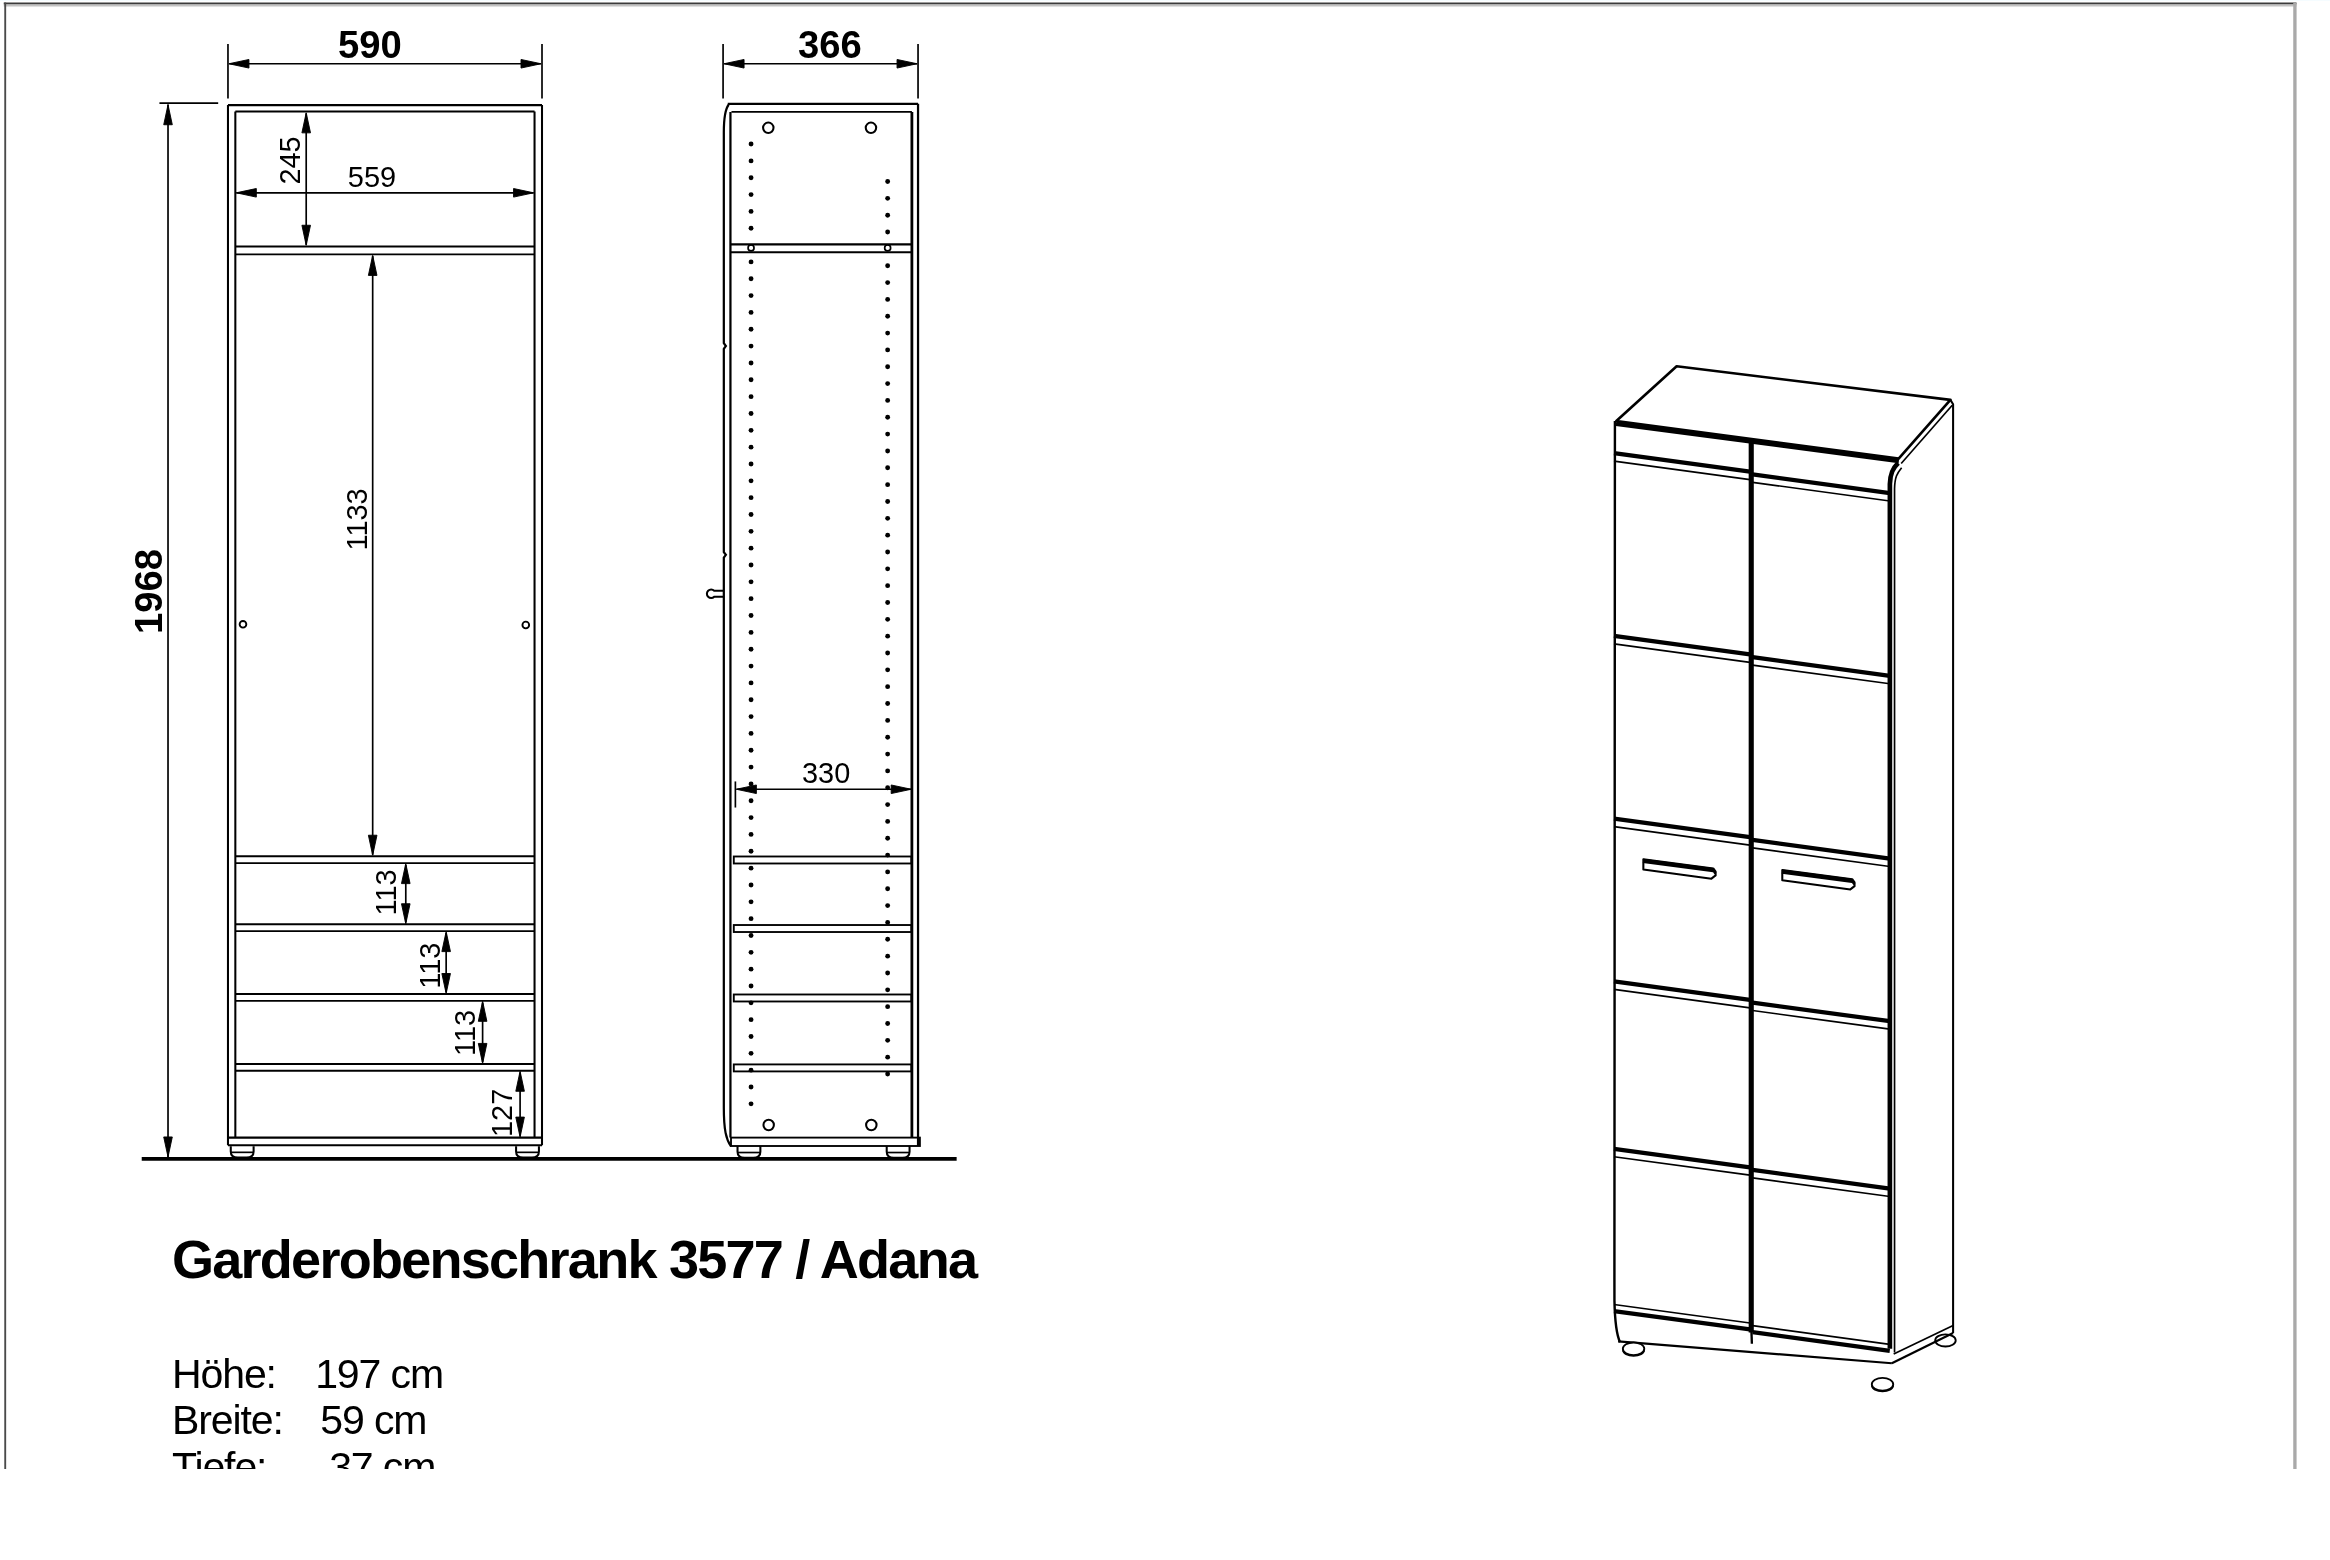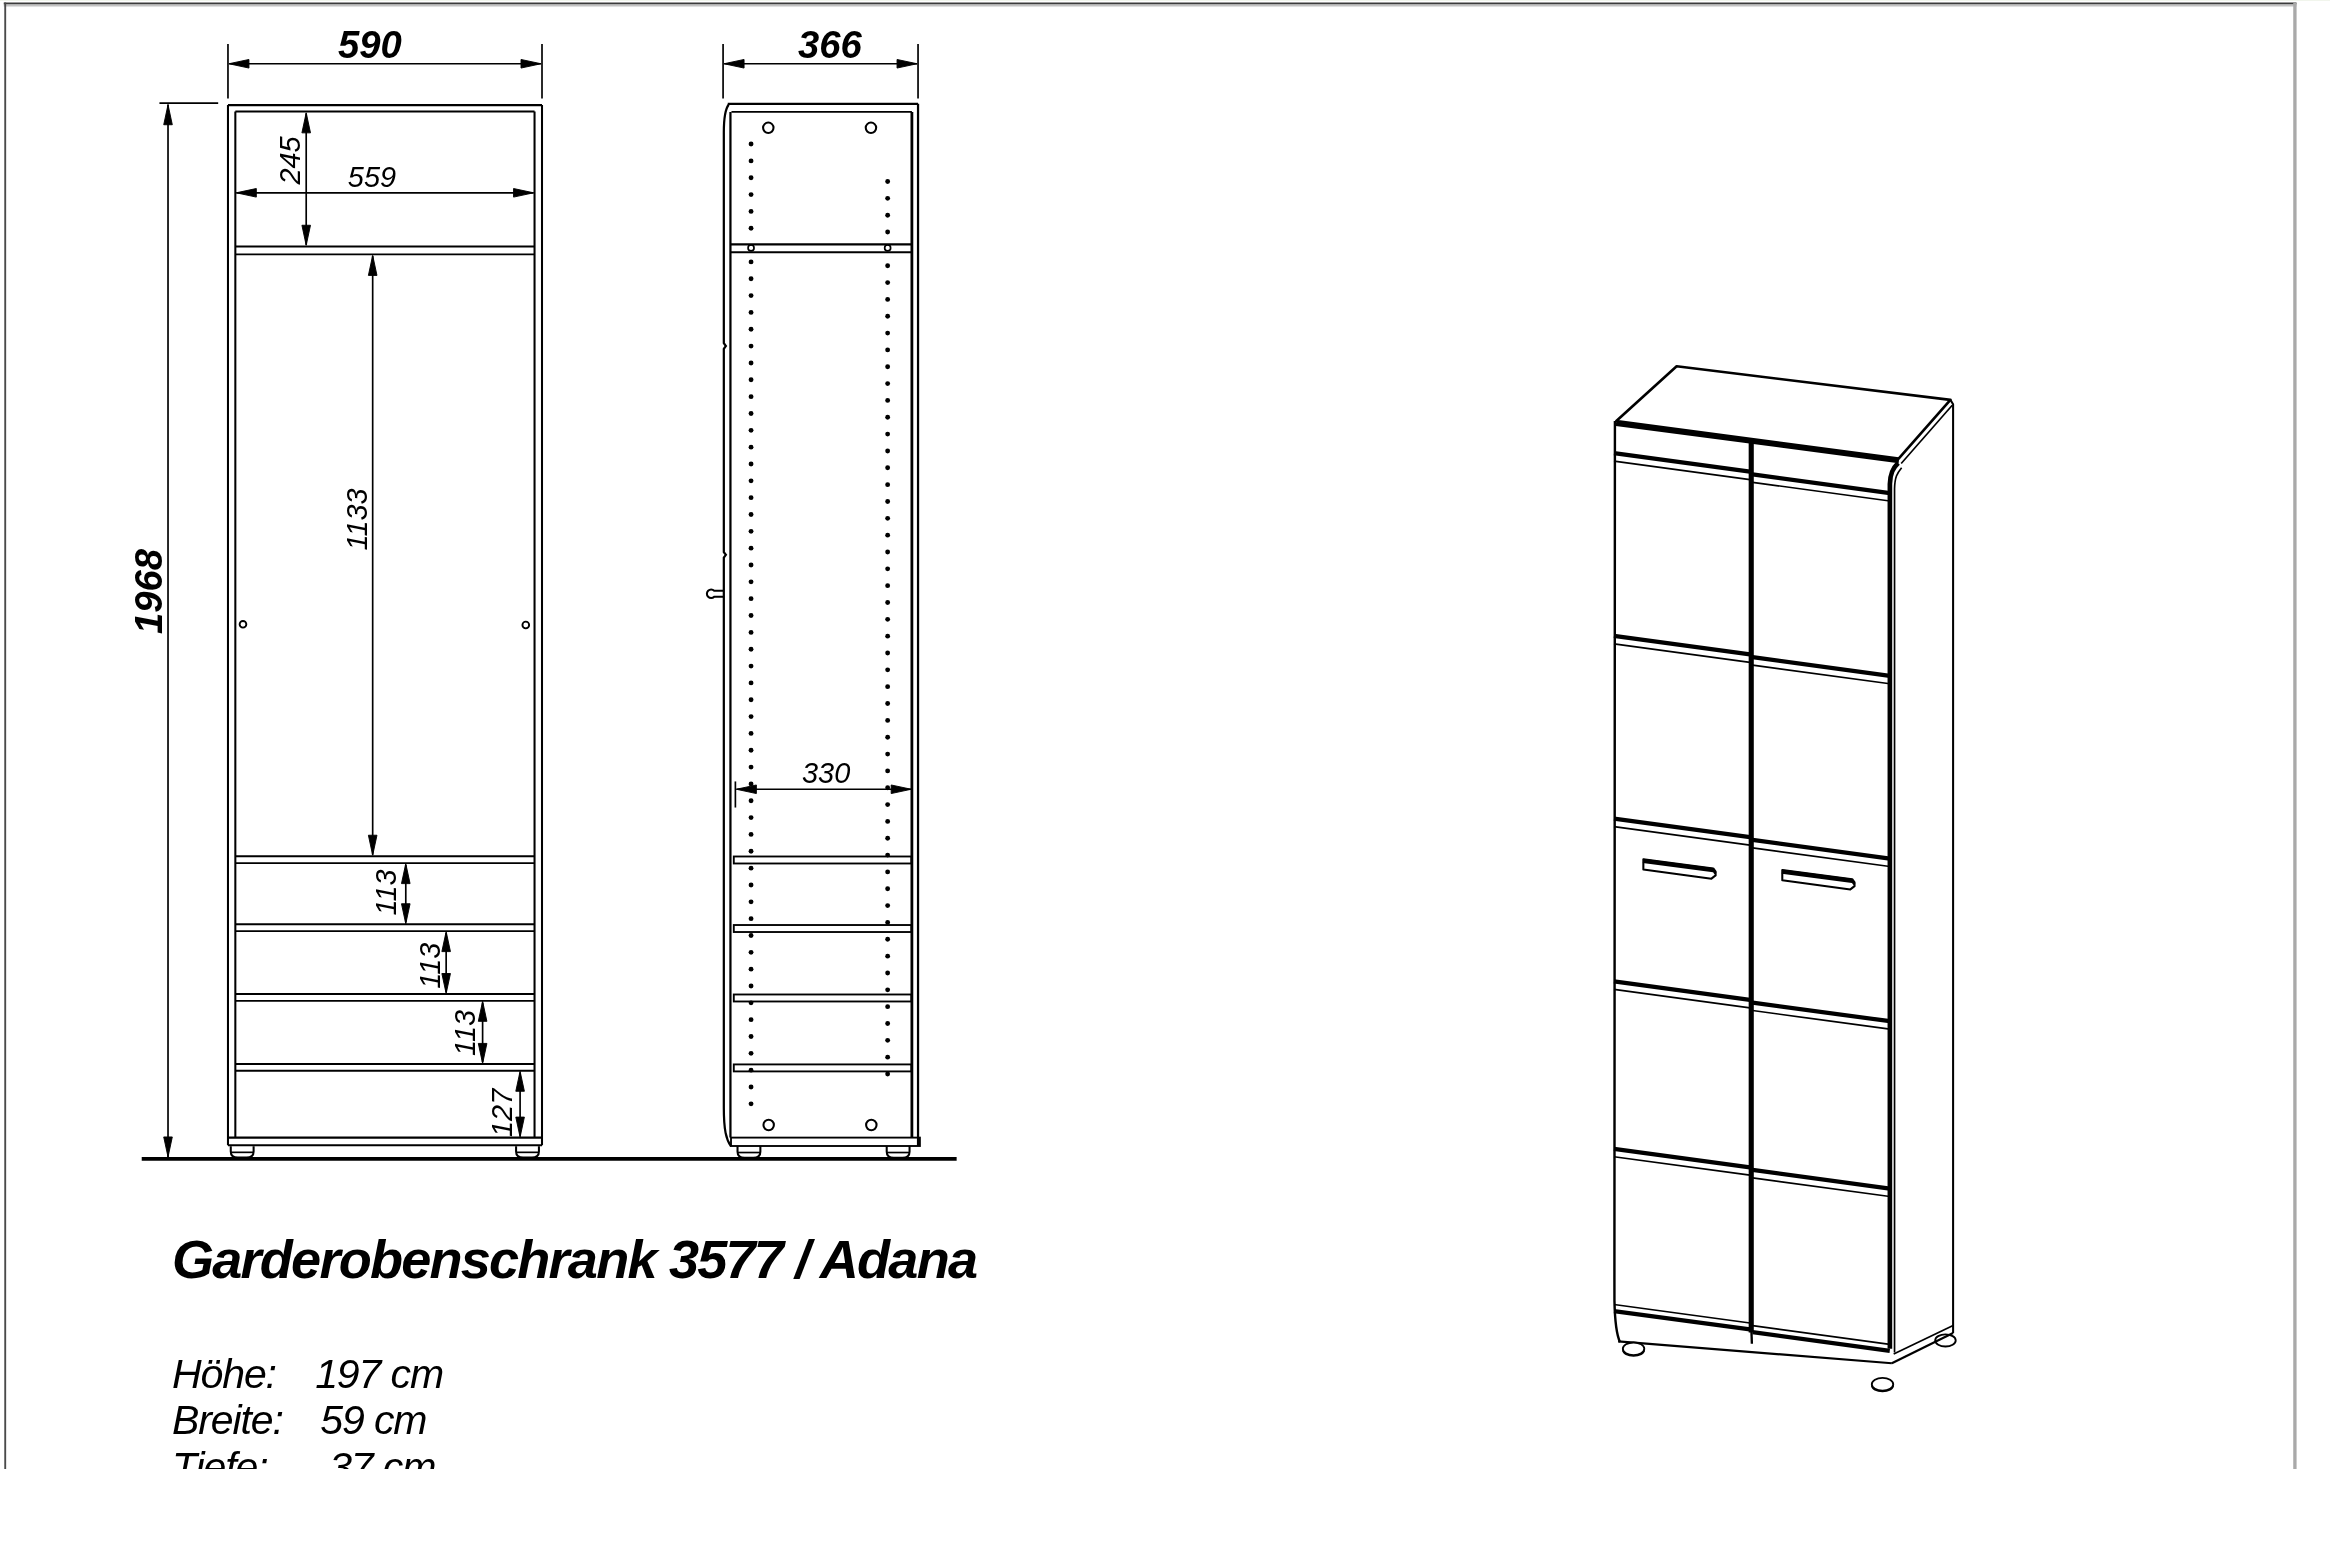--- a/index.html
+++ b/index.html
@@ -1,16 +1,16 @@
 <!DOCTYPE html>
 <html style="font-size:15px"><head>
 <meta charset="utf-8">
 <style>
   html,body { margin:0; padding:0; background:#fff; }
-  .page { position:relative; width:2331px; height:1469px; background:#4d7c0f; overflow:hidden;font-style:italic; }
+  .page { position:relative; width:2331px; height:1469px; background:#7dd3fc; overflow:hidden; }
   svg { position:absolute; left:0; top:0; }
   svg text { font-family:"Liberation Sans", sans-serif; }
 </style>
 </head>
 <body>
 <div class="page">
 <svg width="2331" height="1561" viewBox="0 0 2500 1674">
 <defs>
 <linearGradient id="topshadow" x1="0" y1="0" x2="0" y2="1">
   <stop offset="0" stop-color="#9b9b9b"></stop>

